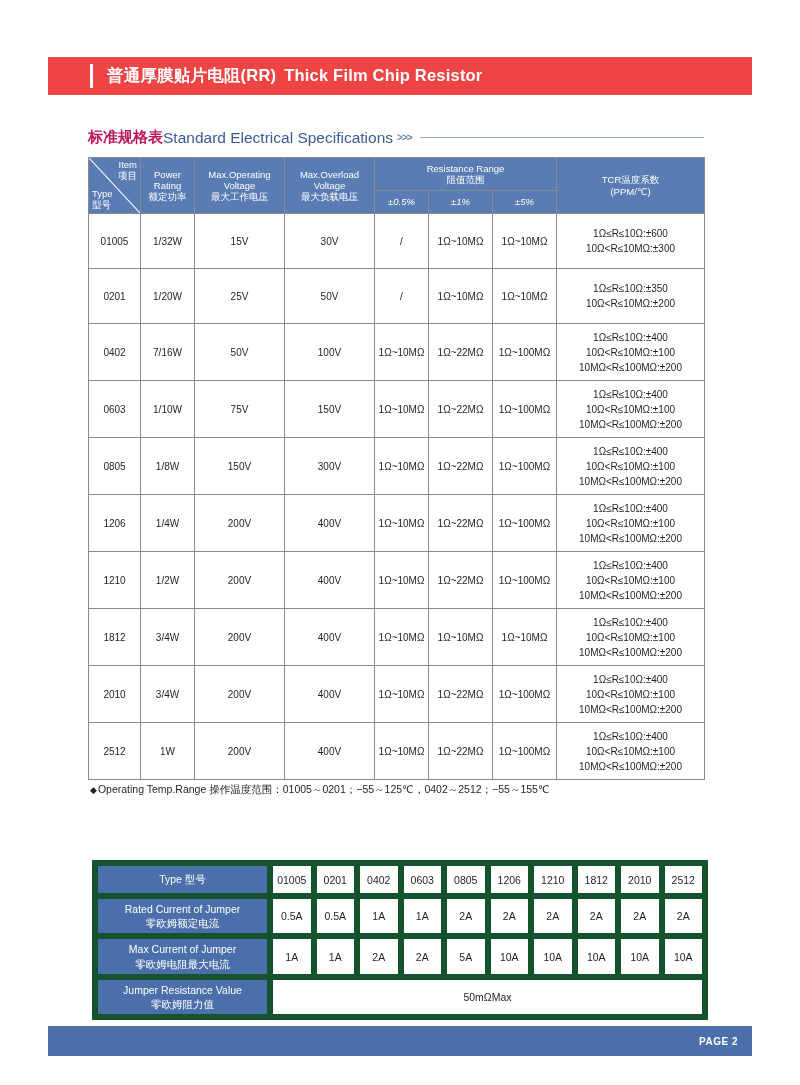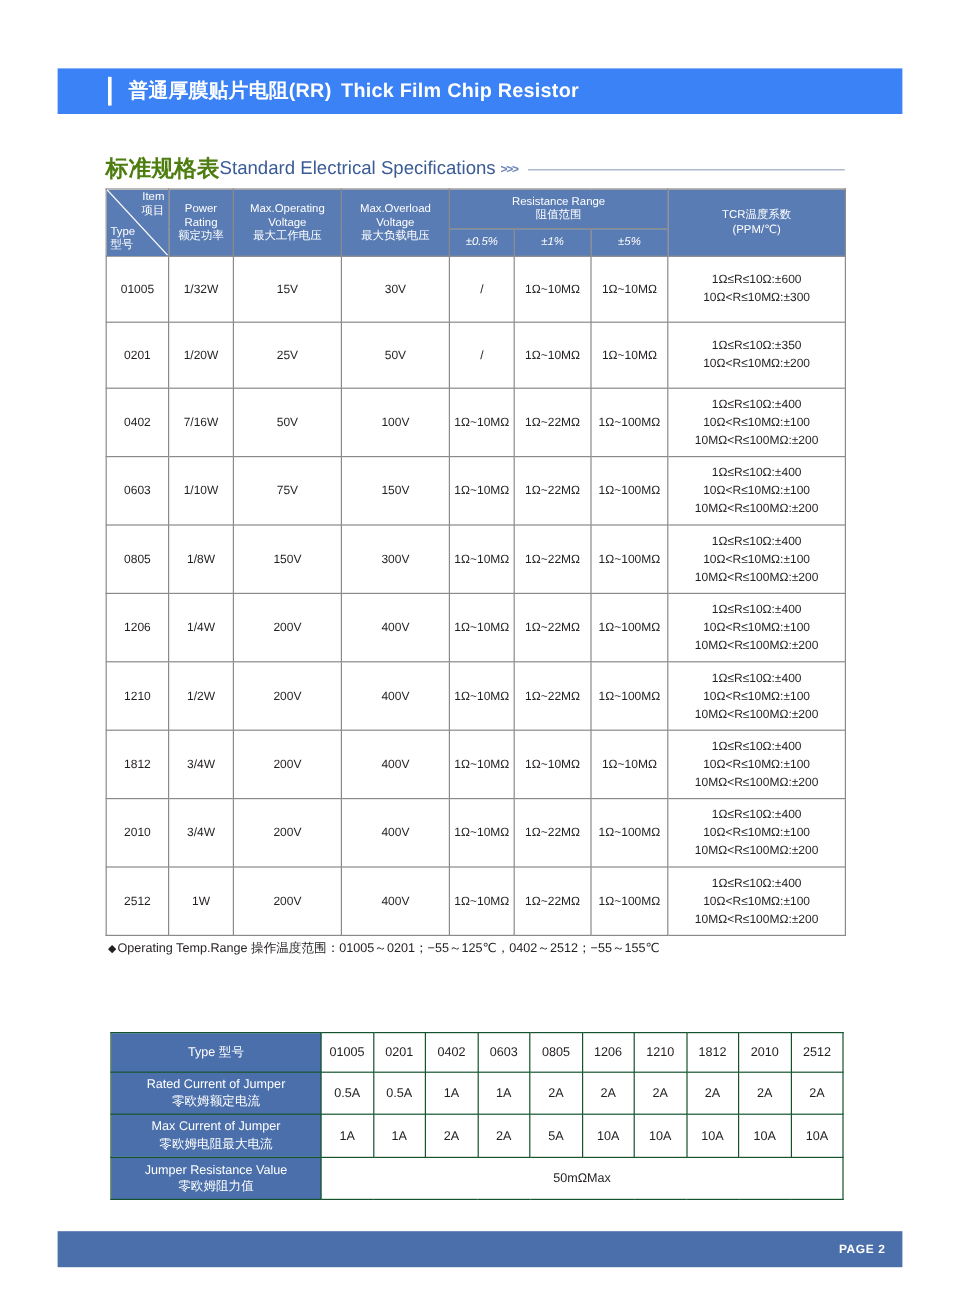--- a/index.html
+++ b/index.html
@@ -14,21 +14,21 @@
     overflow: hidden;
   }
 
   
   .title-bar {
     position: absolute;
     left: 48px;
     top: 57px;
     width: 704px;
     height: 38px;
-    background: #3b82f6;
+    background: #ef4444;
     display: flex;
     align-items: center;
   }
   .title-accent {
     width: 3px;
     height: 24px;
     background: #ffffff;
     margin-left: 42px;
     margin-right: 14px;
     flex: none;
@@ -46,22 +46,22 @@
   .section-head {
     position: absolute;
     left: 88px;
     top: 128px;
     width: 616px;
     display: flex;
     align-items: center;
     gap: 0;
   }
   .section-head .zh {
-    color: #4d7c0f;
-    font-size: 19px;
+    color: #be185d;
+    font-size: 15px;
     font-weight: bold;
     white-space: nowrap;
   }
   .section-head .en {
     color: #3a5b96;
     font-size: 15.5px;
     font-weight: normal;
     white-space: nowrap;
   }
   .section-head .arrows {
@@ -155,21 +155,21 @@
   
   .jumper-table {
     position: absolute;
     left: 92px;
     top: 860px;
     width: 610px;
     border-collapse: collapse;
     table-layout: fixed;
   }
   .jumper-table td {
-    border: 1px solid #14532d;
+    border: 6px solid #14532d;
     text-align: center;
     vertical-align: middle;
     font-size: 10.5px;
     padding: 0;
     background: #ffffff;
     color: #231f20;
   }
   .jumper-table td.lbl {
     background: #4a6fab;
     color: #ffffff;

